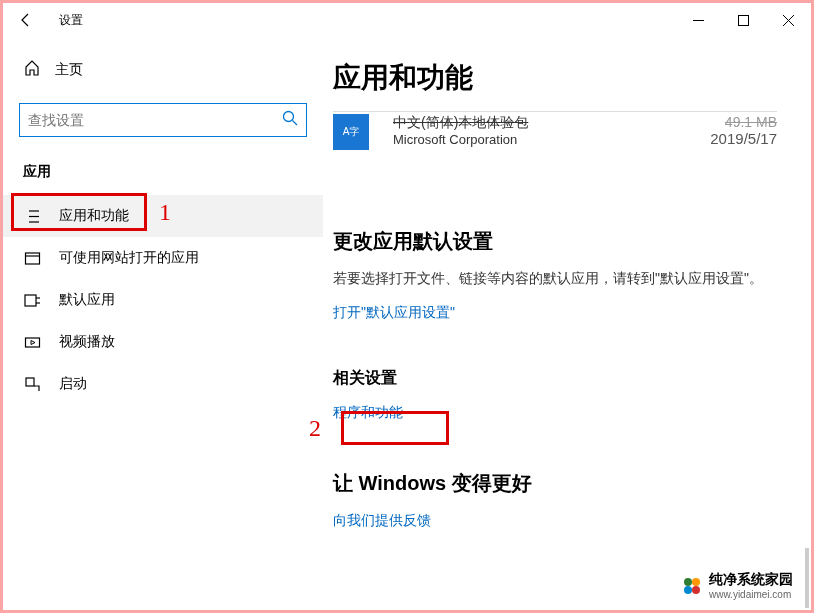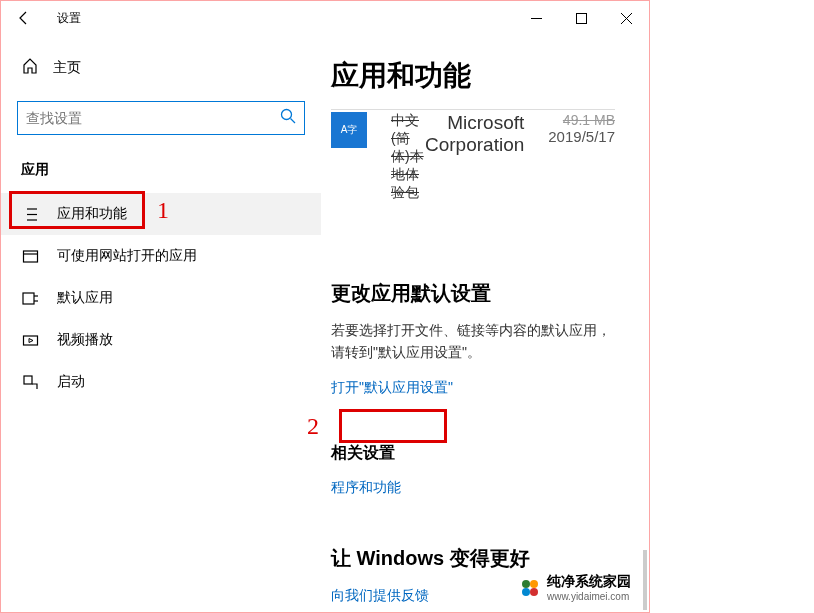--- a/index.html
+++ b/index.html
@@ -1,18 +1,18 @@
 <!DOCTYPE html>
 <html><head>
   <meta charset="utf-8">
   <style>
     * { margin: 0; padding: 0; box-sizing: border-box; font-family: "Microsoft YaHei", "Segoe UI", sans-serif; }
     body { width: 814px; height: 613px; background: #fff; position: relative; overflow: hidden; }
     
-    .window { width: 650px; height: 613px; border: 1px solid #fca5a5; position: relative; background: #fff; }
+    .window { width: 814px; height: 613px; border: 3px solid #fca5a5; position: relative; background: #fff; }
     
     .titlebar { height: 34px; display: flex; align-items: center; justify-content: space-between; padding-left: 8px; }
     .titlebar-left { display: flex; align-items: center; gap: 18px; }
     .back-btn { width: 30px; height: 30px; display: flex; align-items: center; justify-content: center; font-size: 16px; color: #000; }
     .title-text { font-size: 12px; color: #000; }
     .titlebar-right { display: flex; }
     .win-btn { width: 45px; height: 30px; display: flex; align-items: center; justify-content: center; color: #000; }
     .win-btn svg { width: 11px; height: 11px; }
     
     .content { display: flex; height: calc(100% - 34px); }
@@ -31,23 +31,23 @@
     .nav-item { display: flex; align-items: center; gap: 18px; padding: 12px 20px; font-size: 14px; color: #000; position: relative; }
     .nav-item .icon { width: 18px; display: flex; align-items: center; justify-content: center; }
     .nav-item.selected { background: #f2f2f2; }
     .red-box-1 { position: absolute; border: 3px solid #d00; left: 8px; top: 190px; width: 136px; height: 38px; pointer-events: none; }
     
     .main { flex: 1; padding: 22px 34px 0 10px; position: relative; overflow: hidden; }
     .page-title { font-size: 28px; font-weight: 600; margin-bottom: 14px; }
     
     .app-item { display: flex; align-items: flex-start; gap: 24px; margin-bottom: 10px; border-top: 1px solid #ddd; padding-top: 2px; }
     .app-icon { width: 36px; height: 36px; background: #1976d2; color: #fff; display: flex; align-items: center; justify-content: center; font-size: 10px; position: relative; }
-    .app-info { flex: 1; display: flex; flex-direction: row; }
+    .app-info { flex: 1; display: flex; flex-direction: column; }
     .app-name { font-size: 14px; color: #333; text-decoration: line-through; }
-    .app-pub { font-size: 19px; color: #333; text-align: right; }
+    .app-pub { font-size: 13px; color: #333; }
     .app-right { text-align: right; display: flex; flex-direction: column; }
     .app-size { font-size: 14px; color: #999; text-decoration: line-through; }
     .app-date { font-size: 15px; color: #555; }
     
     .section { margin-top: 78px; }
     .section h2 { font-size: 20px; font-weight: 600; margin-bottom: 12px; }
     .section p { font-size: 14px; color: #333; line-height: 1.6; margin-bottom: 14px; }
     .link { color: #0067c0; font-size: 14px; cursor: pointer; display: inline-block; }
     
     .section2 { margin-top: 46px; }

